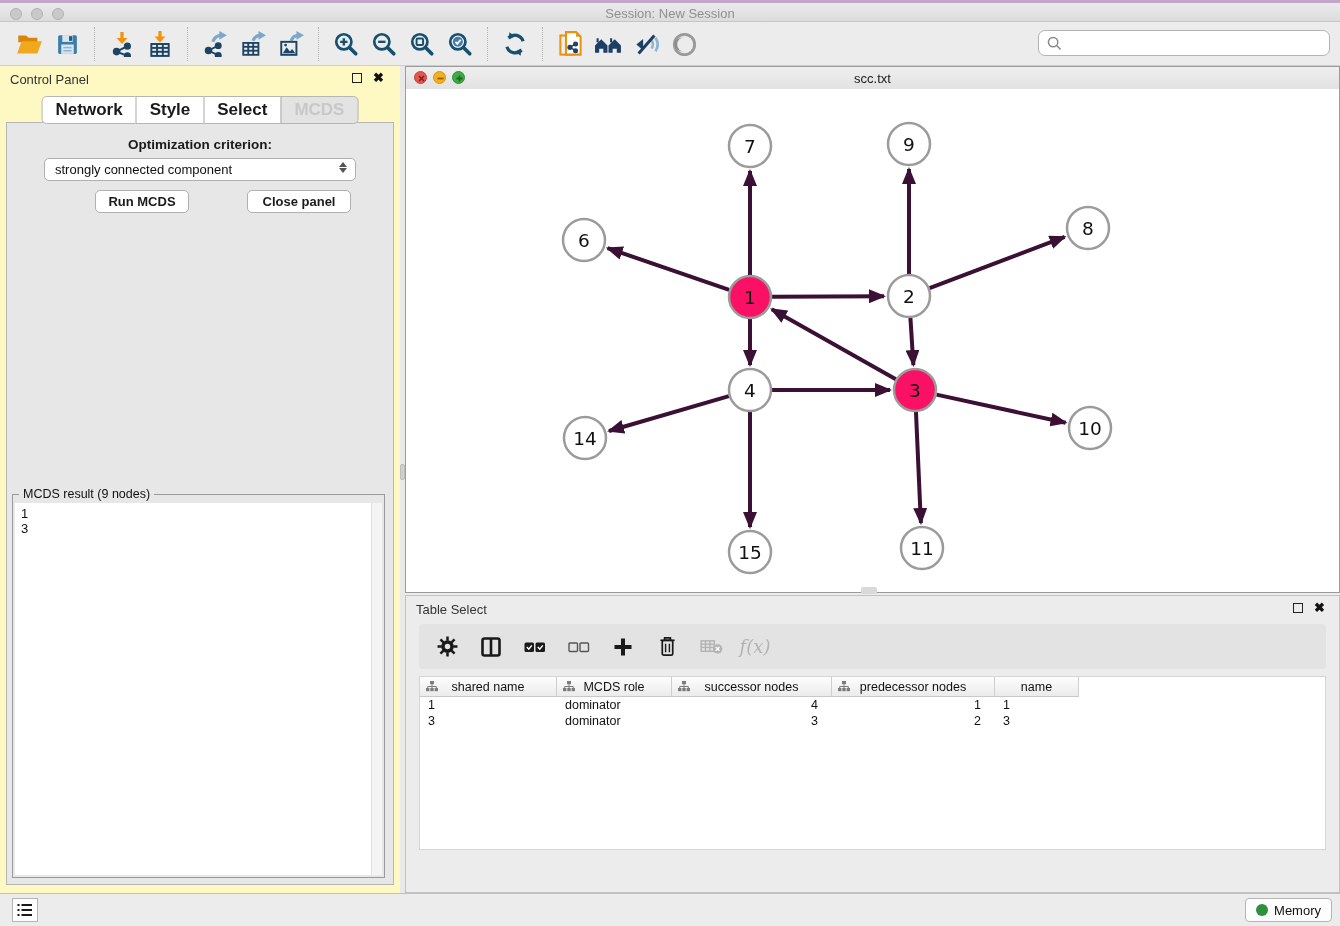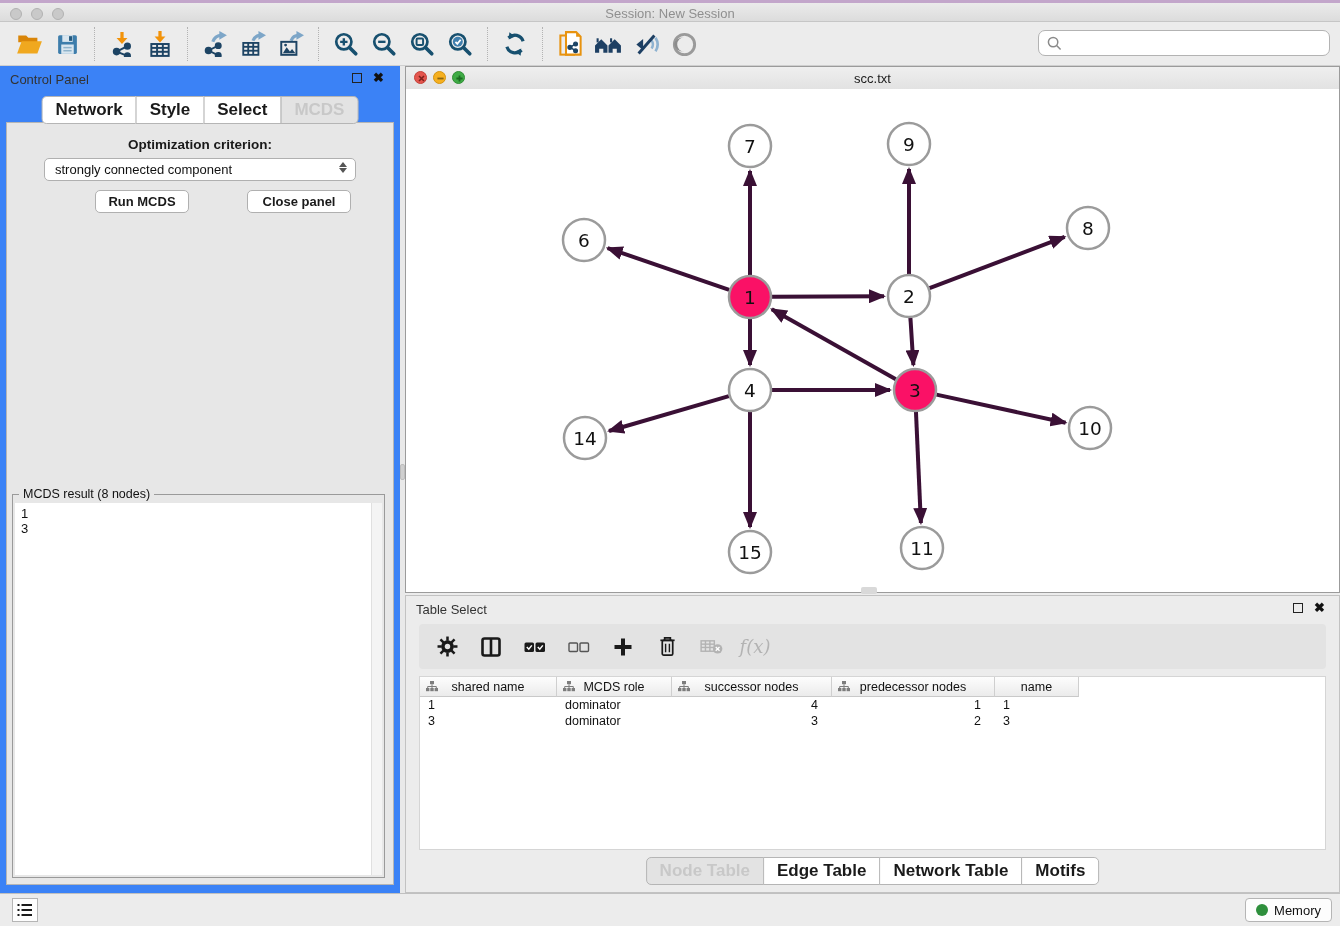--- a/index.html
+++ b/index.html
@@ -22,21 +22,21 @@
     background:#ececec; border-bottom:1px solid #cfcfcf;
     display:flex; align-items:center; padding-left:10px; }
   .tb-btn{ width:38px; height:36px; display:flex; align-items:center; justify-content:center; cursor:default; }
   .tb-sep{ width:1px; height:34px; border-left:1px dotted #b3b3b3; margin:0 8px; }
   .search-wrap{ position:absolute; right:10px; top:7px; width:292px; height:26px;
     background:#fff; border:1px solid #b3b3b3; border-radius:7px;
     display:flex; align-items:center; padding:0 8px; }
   .search-wrap input{ border:none; outline:none; flex:1; font-size:13px; margin-left:6px;
     font-family:"Liberation Sans",sans-serif; background:transparent; }
   
-  .control-panel{ position:absolute; left:0; top:66px; width:400px; height:827px; background:#3b82f6; }
+  .control-panel{ position:absolute; left:0; top:66px; width:400px; height:827px; background:#fef9c3; }
   .panel-head{ position:relative; height:26px; }
   .panel-head .panel-title{ position:absolute; left:10px; top:6px; font-size:13px; color:#333; }
   .float-ico{ position:absolute; top:7px; width:10px; height:10px; border:1.6px solid #222; }
   .close-ico{ position:absolute; top:4px; font-size:13px; font-weight:bold; color:#111; line-height:15px; }
   .cp-content{ position:absolute; left:6px; right:6px; top:56px; bottom:8px;
     background:#e7e7e7; border:1px solid #b5b5b5; }
   .tabset{ position:absolute; left:50%; transform:translateX(-50%); display:flex; z-index:5; }
   .cp-tabs{ top:30px; }
   .tab{ padding:3px 13px; font-size:17px; font-weight:bold; color:#1a1a1a; background:#fff;
     border:1px solid #b5b5b5; margin-left:-1px; white-space:nowrap; cursor:default; }
@@ -297,21 +297,21 @@
   <div class="select">
     <span>strongly connected component</span>
     <span class="chev">
         <i class="up"></i>
         <i class="dn"></i>
       </span>
   </div>
   <button class="cp-btn" style="left:95px; width:94px;">Run MCDS</button>
   <button class="cp-btn" style="left:203px; width:104px;margin-left:44px;">Close panel</button>
   <div class="groupbox">
-    <span class="legend">MCDS result (8 nodes)</span>
+    <span class="legend">MCDS result (9 nodes)</span>
     <div class="result-area">1
 3</div>
     <div class="result-scroll"></div>
   </div>
 </div>
 <div class="v-splitter">
     <div class="grip"></div>
   </div>
 
 <div class="net-window">
@@ -543,26 +543,20 @@
         </div>
         <div class="tr">
           <div class="td" style="width: 137px;">3</div>
           <div class="td" style="width: 115px;">dominator</div>
           <div class="td right" style="width: 160px;">3</div>
           <div class="td right" style="width: 163px;">2</div>
           <div class="td" style="width: 84px;">3</div>
         </div>
       </div>
   </div>
-  <div class="tabset tp-tabs">
-      <div class="tab active">Node Table</div>
-      <div class="tab">Edge Table</div>
-      <div class="tab">Network Table</div>
-      <div class="tab">Motifs</div>
-    </div>
 </div>
 
 <div class="statusbar">
   <div class="list-btn">
     <svg width="16" height="14" viewBox="0 0 16 14">
         <g stroke="#1a1a1a" stroke-width="2">
           <line x1="4.5" y1="2" x2="15" y2="2"></line>
           <line x1="4.5" y1="7" x2="15" y2="7"></line>
           <line x1="4.5" y1="12" x2="15" y2="12"></line>
         </g>

